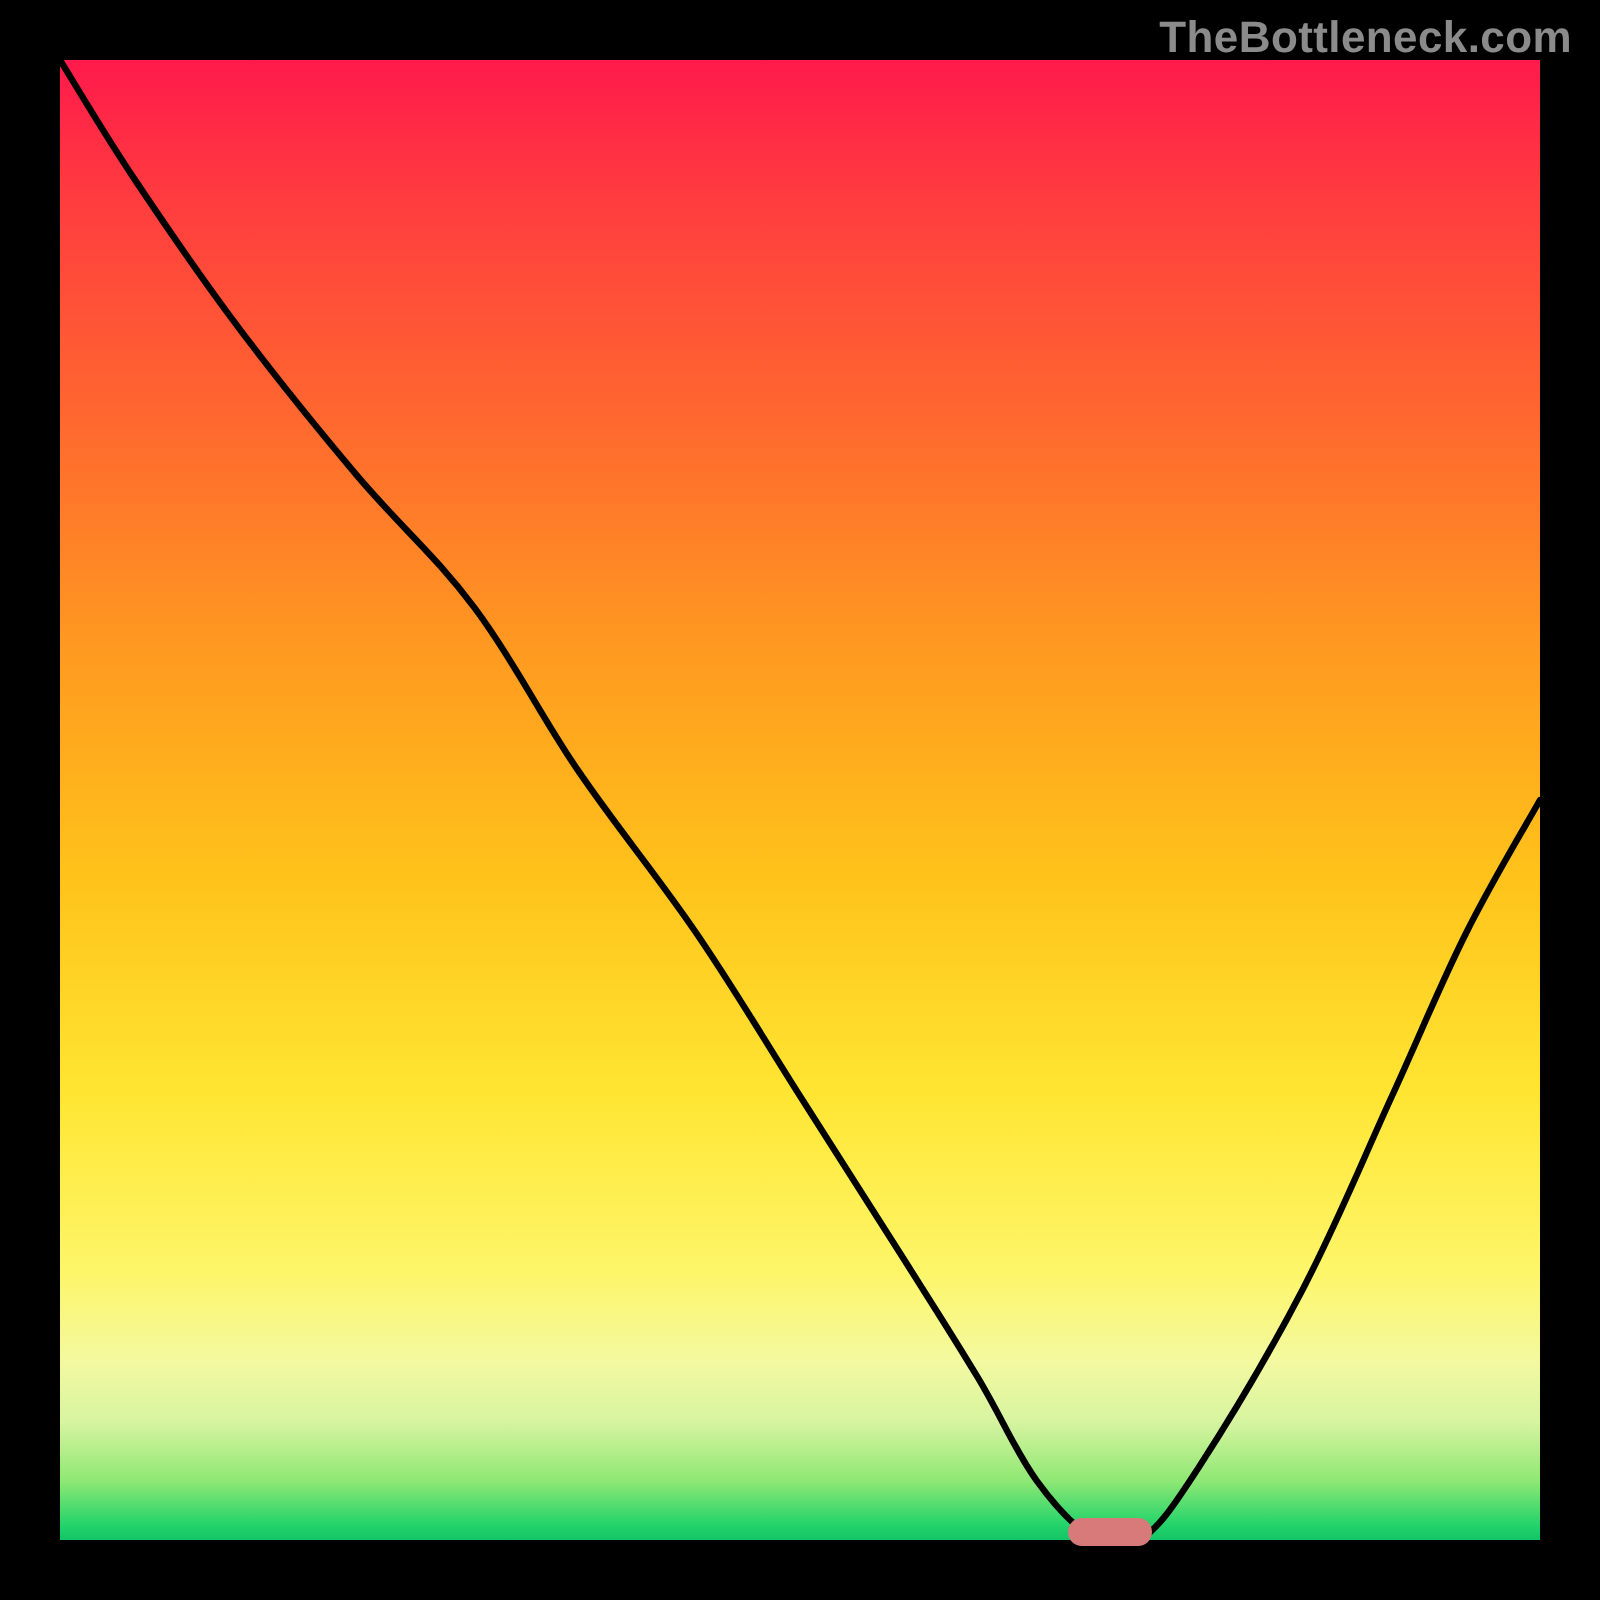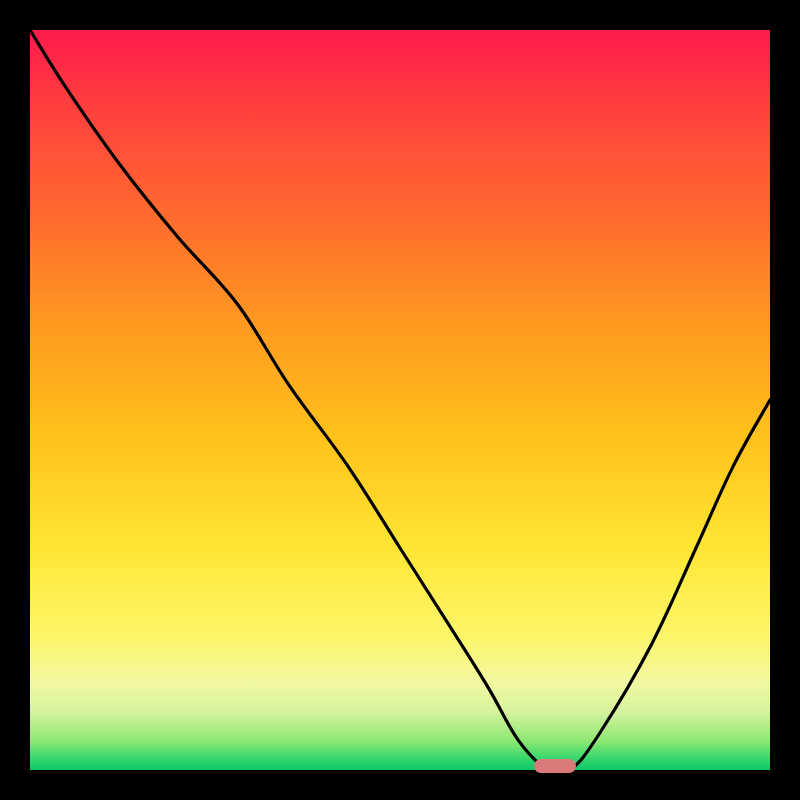--- a/index.html
+++ b/index.html
@@ -64,20 +64,21 @@
     height: 14px;
     border-radius: 7px;
     background: #d87a7a;
     transform: translate(-50%, -50%);
   }
 </style>
 </head>
 <body>
 
 <div class="frame">
+  <div class="watermark">TheBottleneck.com</div>
 
   <div class="plot">
     <svg class="curve" viewBox="0 0 740 740" preserveAspectRatio="none">
       <path id="curve-path" fill="none" stroke="#000" stroke-width="3.2" stroke-linecap="round" stroke-linejoin="round" d="M 0 0 C 6.66 10.655999999999988, 21.016000000000002 35.223999999999926, 37 59.19999999999993 C 52.983999999999995 83.17599999999993, 68.82 106.56000000000003, 88.8 133.20000000000005 C 108.78 159.84000000000006, 126.688 181.89200000000005, 148 207.20000000000005 C 169.312 232.50800000000004, 187.22000000000003 247.16000000000003, 207.20000000000002 273.8 C 227.18 300.44, 239.02 325.89599999999996, 259 355.2 C 278.98 384.504, 298.21999999999997 407.29600000000005, 318.2 436.6 C 338.18 465.904, 351.35200000000003 488.696, 370 518 C 388.64799999999997 547.304, 405.816 574.092, 421.79999999999995 599.4 C 437.78399999999993 624.708, 446.812 638.62, 458.8 658.6 C 470.788 678.58, 477.744 695.7479999999999, 488.40000000000003 710.4 C 499.05600000000004 725.052, 508.67600000000004 734.672, 518 740 C 527.324 745.328, 530.876 746.66, 540.1999999999999 740 C 549.5239999999999 733.34, 555.148 725.644, 569.8000000000001 703 C 584.4520000000001 680.356, 604.284 647.5, 621.6 614.2 C 638.916 580.9000000000001, 651.348 549.968, 666 518 C 680.652 486.032, 689.68 463.24, 703 436.6 C 716.32 409.96000000000004, 733.34 381.988, 740 370"></path>
     </svg>
     <div class="marker" id="marker" style="left: 525.4px; top: 736px;"></div>
   </div>
 </div>
 
 </body></html>

